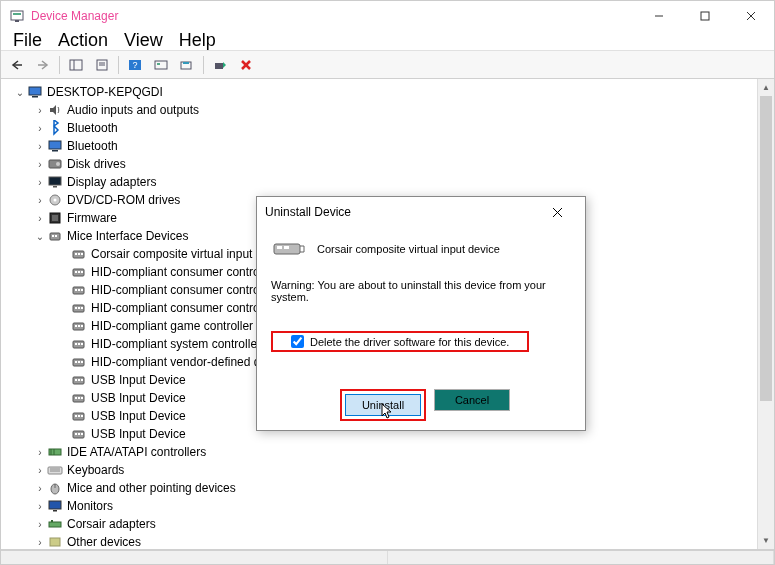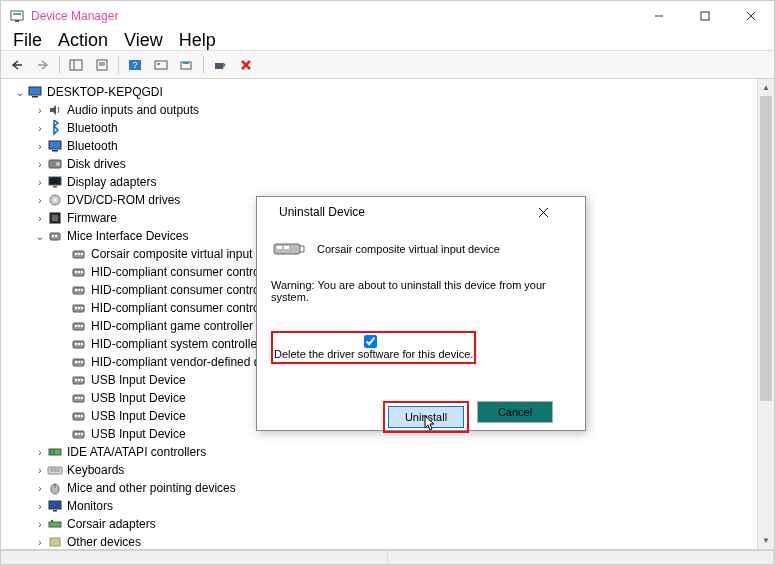--- a/index.html
+++ b/index.html
@@ -120,48 +120,47 @@
     position: absolute;
     left: 255px; top: 195px;
     width: 330px; height: 235px;
     background: #fff;
     border: 1px solid #888;
     box-shadow: 2px 2px 10px rgba(0,0,0,0.25);
   }
   .dialog-title {
     height: 30px;
     display: flex; align-items: center;
-    padding: 0 22px;
+    padding: 0 8px;
     font-size: 12px;
   }
   .dialog-close {
     width: 40px; height: 30px;
     margin-left: auto;
     display:flex; align-items:center; justify-content:center;
     font-size: 13px;
   }
   .dialog-body {
     padding: 8px 14px 0 14px;
     font-size: 11px;
   }
   .dialog-row { display:flex; align-items:center; margin-bottom: 16px; }
   .dlg-icon { width:36px; height:28px; margin-right:10px; display:flex; align-items:center; justify-content:center; }
   .warning-text { margin-bottom: 28px; }
   .checkbox-row {
     display:flex; align-items:center;
-    padding: 2px 1px;
+    padding: 2px 18px;
     border: 2px solid #e71212;
     width: fit-content;
     margin-bottom: 12px;
-    flex-direction: column;
   }
   .checkbox-row input { margin: 0 6px 0 0; }
   .dialog-buttons {
-    display:flex; justify-content:flex-end; gap:8px;
-    padding: 0 32px 12px 14px;
+    display:flex; justify-content:center; gap:8px;
+    padding: 0 6px 12px 14px;
     margin-top: 37px;
   }
   .dlg-btn {
     width: 76px; height: 22px;
     font-size: 11px;
     border: 1px solid #adadad;
     background: #0f766e;
     display:flex; align-items:center; justify-content:center;
     position: relative;
   }

